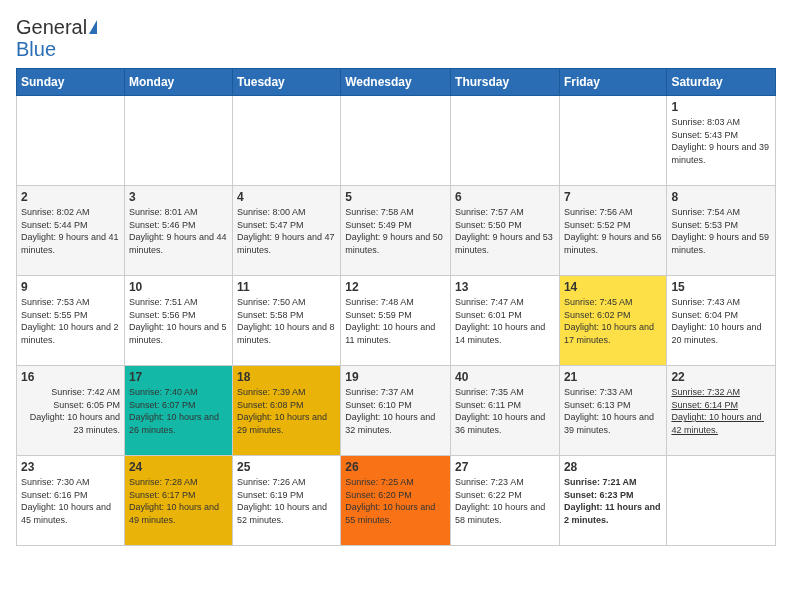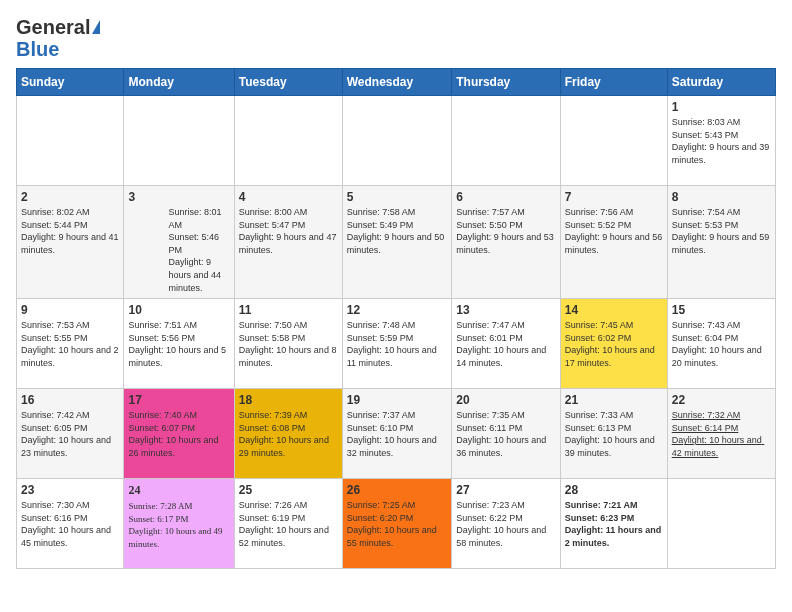--- a/index.html
+++ b/index.html
@@ -13,21 +13,21 @@
     .header {
       display: flex;
       justify-content: space-between;
       align-items: flex-start;
       margin-bottom: 8px;
     }
     .logo {
       display: flex;
       flex-direction: column;
       font-size: 20px;
-      font-weight: bold;
+      font-weight: normal;
       line-height: 1.1;
     }
     .logo-general { color: #333; }
     .logo-blue { color: #2a6db5; }
     .logo-icon {
       display: inline-block;
       width: 0;
       height: 0;
       border-left: 8px solid transparent;
       border-bottom: 14px solid #2a6db5;
@@ -142,21 +142,21 @@
       </tr>
       <tr>
         <td style="background: rgb(245, 245, 245);">
           <span class="day-num">2</span>
           <div class="day-info" style="white-space: pre-wrap;">Sunrise: 8:02 AM
 Sunset: 5:44 PM
 Daylight: 9 hours and 41 minutes.</div>
         </td>
         <td style="background: rgb(245, 245, 245);">
           <span class="day-num">3</span>
-          <div class="day-info" style="white-space: pre-wrap; margin-left: 40px;">Sunrise: 8:01 AM
+          <div class="day-info" style="white-space: pre-wrap;">Sunrise: 8:01 AM
 Sunset: 5:46 PM
 Daylight: 9 hours and 44 minutes.</div>
         </td>
         <td style="background: rgb(245, 245, 245);">
           <span class="day-num">4</span>
           <div class="day-info" style="white-space: pre-wrap;">Sunrise: 8:00 AM
 Sunset: 5:47 PM
 Daylight: 9 hours and 47 minutes.</div>
         </td>
         <td style="background: rgb(245, 245, 245);">
@@ -224,44 +224,44 @@
         <td style="background: rgb(255, 255, 255);">
           <span class="day-num">15</span>
           <div class="day-info" style="white-space: pre-wrap;">Sunrise: 7:43 AM
 Sunset: 6:04 PM
 Daylight: 10 hours and 20 minutes.</div>
         </td>
       </tr>
       <tr>
         <td style="background: rgb(245, 245, 245);">
           <span class="day-num">16</span>
-          <div class="day-info" style="white-space: pre-wrap;">Sunrise: 7:42 AM
+          <div class="day-info" style="white-space: pre-wrap; text-align: right;">Sunrise: 7:42 AM
 Sunset: 6:05 PM
 Daylight: 10 hours and 23 minutes.</div>
         </td>
-        <td style="background: #ec4899;">
+        <td style="background: #14b8a6;">
           <span class="day-num">17</span>
           <div class="day-info" style="white-space: pre-wrap;">Sunrise: 7:40 AM
 Sunset: 6:07 PM
 Daylight: 10 hours and 26 minutes.</div>
         </td>
         <td style="background: #eab308;">
           <span class="day-num">18</span>
           <div class="day-info" style="white-space: pre-wrap;">Sunrise: 7:39 AM
 Sunset: 6:08 PM
 Daylight: 10 hours and 29 minutes.</div>
         </td>
         <td style="background: rgb(245, 245, 245);">
           <span class="day-num">19</span>
           <div class="day-info" style="white-space: pre-wrap;">Sunrise: 7:37 AM
 Sunset: 6:10 PM
 Daylight: 10 hours and 32 minutes.</div>
         </td>
         <td style="background: rgb(245, 245, 245);">
-          <span class="day-num">20</span>
+          <span class="day-num">40</span>
           <div class="day-info" style="white-space: pre-wrap;">Sunrise: 7:35 AM
 Sunset: 6:11 PM
 Daylight: 10 hours and 36 minutes.</div>
         </td>
         <td style="background: rgb(245, 245, 245);">
           <span class="day-num">21</span>
           <div class="day-info" style="white-space: pre-wrap;">Sunrise: 7:33 AM
 Sunset: 6:13 PM
 Daylight: 10 hours and 39 minutes.</div>
         </td>
@@ -272,21 +272,21 @@
 Daylight: 10 hours and 42 minutes.</div>
         </td>
       </tr>
       <tr>
         <td style="background: rgb(255, 255, 255);">
           <span class="day-num">23</span>
           <div class="day-info" style="white-space: pre-wrap;">Sunrise: 7:30 AM
 Sunset: 6:16 PM
 Daylight: 10 hours and 45 minutes.</div>
         </td>
-        <td style="background: #f0abfc; font-family: Liberation Serif, serif;">
+        <td style="background: #eab308;">
           <span class="day-num">24</span>
           <div class="day-info" style="white-space: pre-wrap;">Sunrise: 7:28 AM
 Sunset: 6:17 PM
 Daylight: 10 hours and 49 minutes.</div>
         </td>
         <td style="background: rgb(255, 255, 255);">
           <span class="day-num">25</span>
           <div class="day-info" style="white-space: pre-wrap;">Sunrise: 7:26 AM
 Sunset: 6:19 PM
 Daylight: 10 hours and 52 minutes.</div>

